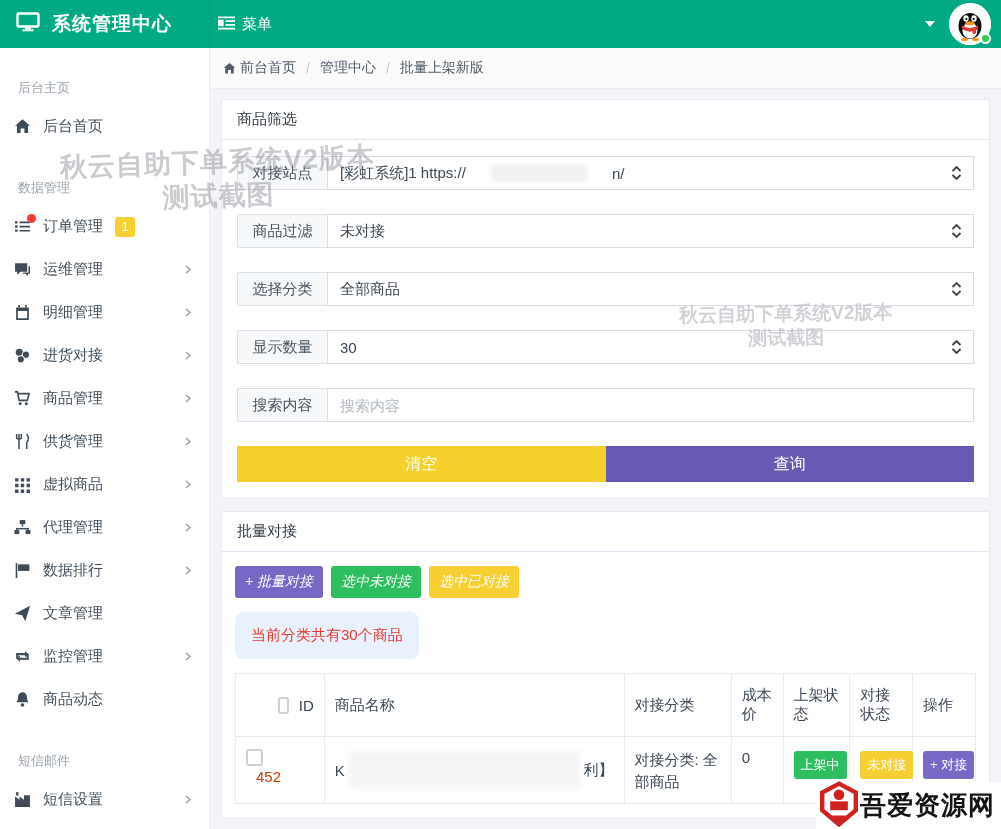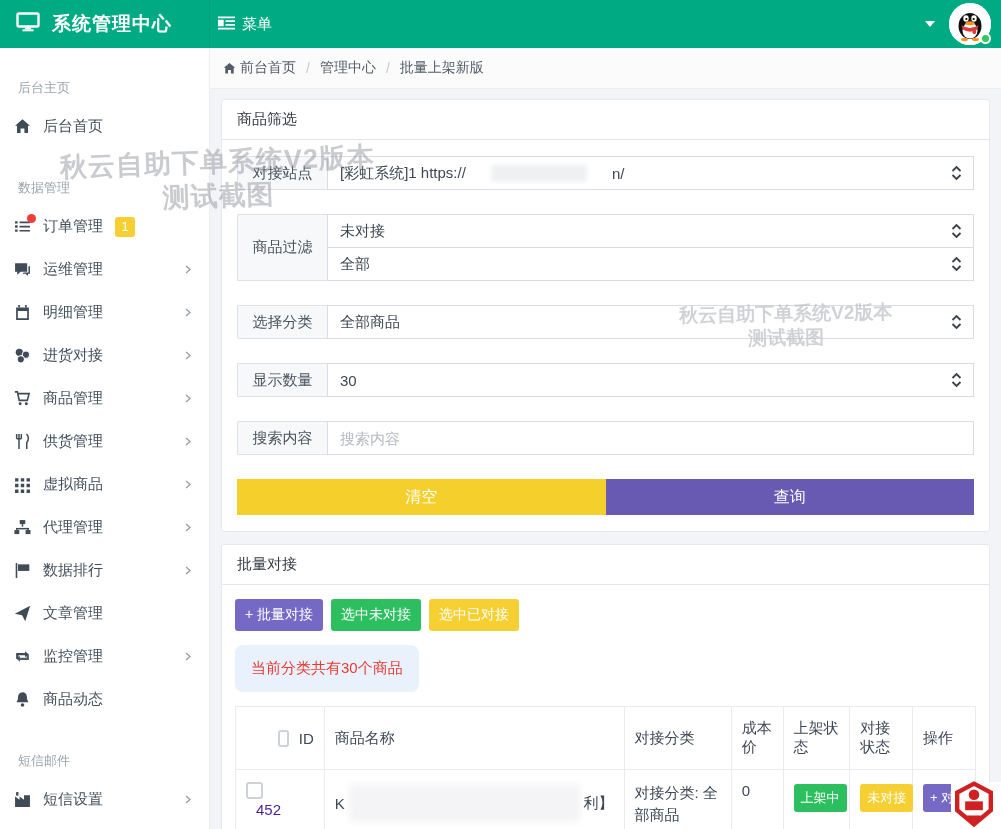--- a/index.html
+++ b/index.html
@@ -54,30 +54,30 @@
   input.finput::placeholder { color:#b4bac2; }
   .censor { display:inline-block; width:96px; height:17px; background:#eef0f2; border-radius:2px; filter:blur(2px); margin:0 4px; vertical-align:-3px; }
 
   .btn-row { display:flex; margin-top:24px; }
   .big-btn { flex:1; height:36px; border:none; color:#fff; font-size:16px; font-family:inherit; cursor:pointer; }
   .btn-clear { background:#f5d02c; }
   .btn-query { background:#685ab3;text-align:center; }
 
   
   .batch-btns { display:flex; }
-  .sm-btn { border:none; color:#fff; font-size:14px; padding:7px 10px; border-radius:3px; margin-right:8px; cursor:pointer; font-family:inherit; }
+  .sm-btn { border:none; color:#fff; font-size:14px; padding:7px 10px; border-radius:3px; margin-right:8px; cursor:pointer; font-family:inherit;font-style:italic; }
   .notice { display:inline-block; margin-top:14px; background:#e9f2fc; color:#e83a30; font-size:15px; padding:14px 16px; border-radius:8px; }
 
   table.grid { width:100%; border-collapse:collapse; margin-top:14px; table-layout:fixed; }
   table.grid th, table.grid td { border:1px solid #e9ebee; font-size:15px; color:#3d4856; text-align:left; }
   table.grid th { padding:12px 10px; font-weight:normal; vertical-align:middle; }
   table.grid td { padding:6px 10px 10px; vertical-align:top; }
   .cb { display:inline-block; width:17px; height:17px; border:2px solid #cdd2d9; border-radius:3px; background:#fff; vertical-align:middle; cursor:pointer; }
   .th-id { display:flex; align-items:center; gap:10px;padding-left:32px; }
-  .row-id { margin-left:10px; margin-top:2px; color:#4c1d95; }
+  .row-id { margin-left:10px; margin-top:2px; color:#c2410c; }
   .name-wrap { display:flex; align-items:center; padding-top:8px; }
   .censor-lg { flex:1; height:38px; background:#f4f4f6; border-radius:3px; filter:blur(3px); margin:0 4px; }
   .badge { display:inline-block; color:#fff; font-size:13px; padding:5px 7px; border-radius:3px; white-space:nowrap; margin-top:8px; cursor:pointer; }
   .bg-green { background:#2cbe5f; }
   .bg-yellow { background:#f6cf32; }
   .bg-purple { background:#7668c5; }
   .cell-cat { line-height:1.45; padding-top:12px !important; }
   .cell-cost { padding-top:12px !important; }
 
   
@@ -378,29 +378,20 @@
           <div class="fstack">
             <div class="ffield">
               <span>未对接</span>
               <span class="sel-caret">
                   <svg width="11" height="15" viewBox="0 0 11 15" fill="none" stroke="#3a424c" stroke-width="1.8">
                     <path d="M1.5 5.5 5.5 1.5 9.5 5.5"></path>
                     <path d="M1.5 9.5 5.5 13.5 9.5 9.5"></path>
                   </svg>
                 </span>
             </div>
-            <div class="ffield">
-              <span>全部</span>
-              <span class="sel-caret">
-                  <svg width="11" height="15" viewBox="0 0 11 15" fill="none" stroke="#3a424c" stroke-width="1.8">
-                    <path d="M1.5 5.5 5.5 1.5 9.5 5.5"></path>
-                    <path d="M1.5 9.5 5.5 13.5 9.5 9.5"></path>
-                  </svg>
-                </span>
-            </div>
           </div>
         </div>
 
         <div class="frow">
           <div class="flabel">选择分类</div>
           <div class="ffield">
             <span>全部商品</span>
             <span class="sel-caret">
                 <svg width="11" height="15" viewBox="0 0 11 15" fill="none" stroke="#3a424c" stroke-width="1.8">
                   <path d="M1.5 5.5 5.5 1.5 9.5 5.5"></path>
@@ -500,13 +491,14 @@
 
 <div class="sitelogo">
   <span>
     <svg width="42" height="46" viewBox="0 0 46 52">
       <path d="M23 3 42 13v20L23 49 4 33V13z" fill="none" stroke="#cf2121" stroke-width="5"></path>
       <circle cx="23" cy="15.5" r="6" fill="#cf2121"></circle>
       <path d="M13 23h20v10H13z" fill="#cf2121"></path>
       <path d="M23 49l-8-10h16z" fill="#cf2121"></path>
     </svg>
   </span>
+  <span class="sitelogo-text">吾爱资源网</span>
 </div>
 
 </body></html>

